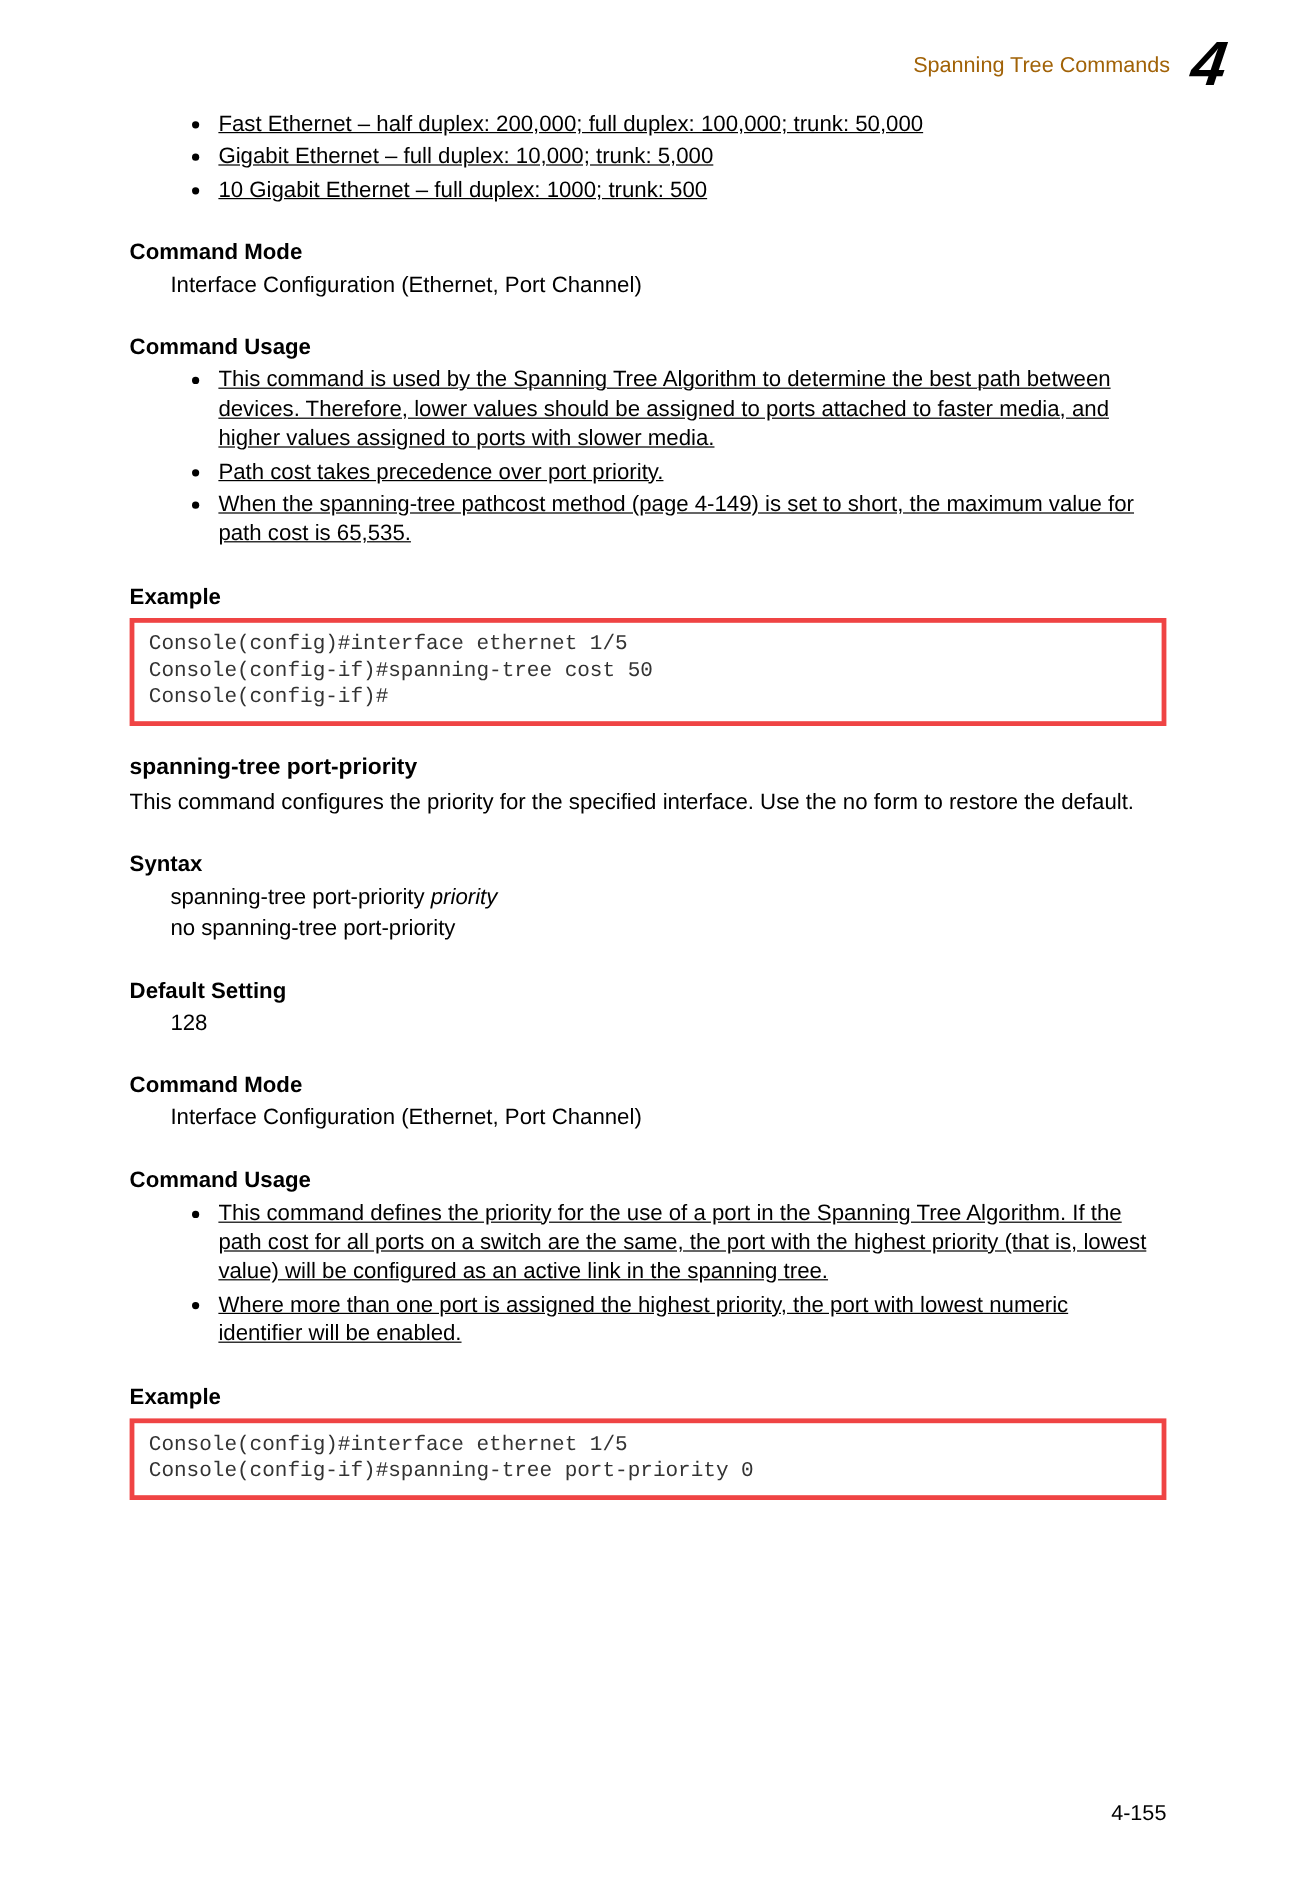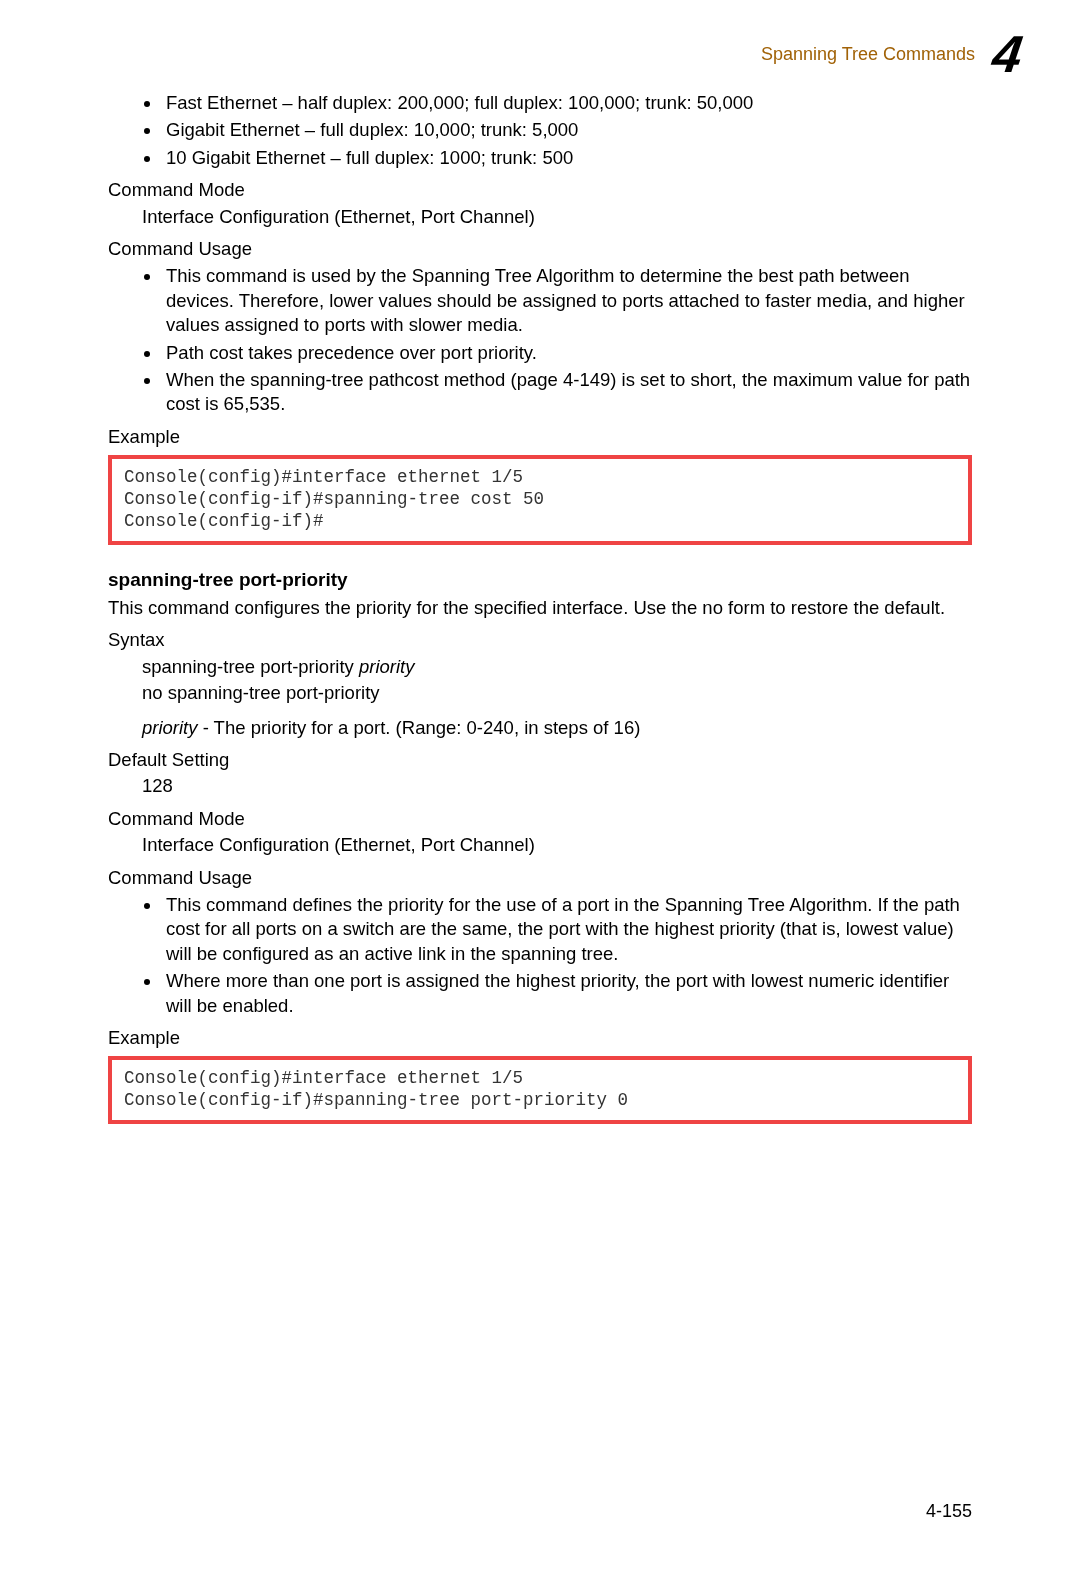--- a/index.html
+++ b/index.html
@@ -41,26 +41,27 @@
   }
   .content {
     padding-top: 54px;
   }
   ul.top-bullets, ul.sub-bullets {
     margin: 0;
     padding: 0 0 0 54px;
     list-style: disc;
   }
   ul.top-bullets li, ul.sub-bullets li {
-    margin: 3px 0;
+    margin: 3px 16px;
     padding-left: 4px;
+    text-decoration: underline;
   }
   .sect-head {
-    font-weight: normal;
-    margin-top: 8px;
+    font-weight: bold;
+    margin-top: 28px;
     margin-bottom: 2px;
   }
   .indent1 {
     padding-left: 34px;
   }
   .codebox {
     border: 4px solid #ef4444;
     padding: 8px 12px;
     font-family: "Courier New", monospace;
     font-size: 17.5px;
@@ -138,23 +139,20 @@
 
     <div class="sect-head">Syntax</div>
     <div class="syntax-block">
       <div class="syntax-line">
         <span class="bold">spanning-tree port-priority</span>
         <span class="ital">priority</span>
       </div>
       <div class="syntax-line bold">no spanning-tree port-priority</div>
     </div>
 
-    <div class="desc-line">
-      <span class="ital">priority</span><span> - The priority for a port. (Range: 0-240, in steps of 16)</span>
-    </div>
 
     <div class="sect-head">Default Setting</div>
     <div class="indent1 para">128</div>
 
     <div class="sect-head">Command Mode</div>
     <div class="indent1 para">Interface Configuration (Ethernet, Port Channel)</div>
 
     <div class="sect-head">Command Usage</div>
     <ul class="sub-bullets">
       <li>This command defines the priority for the use of a port in the Spanning Tree Algorithm. If the path cost for all ports on a switch are the same, the port with the highest priority (that is, lowest value) will be configured as an active link in the spanning tree.</li>

